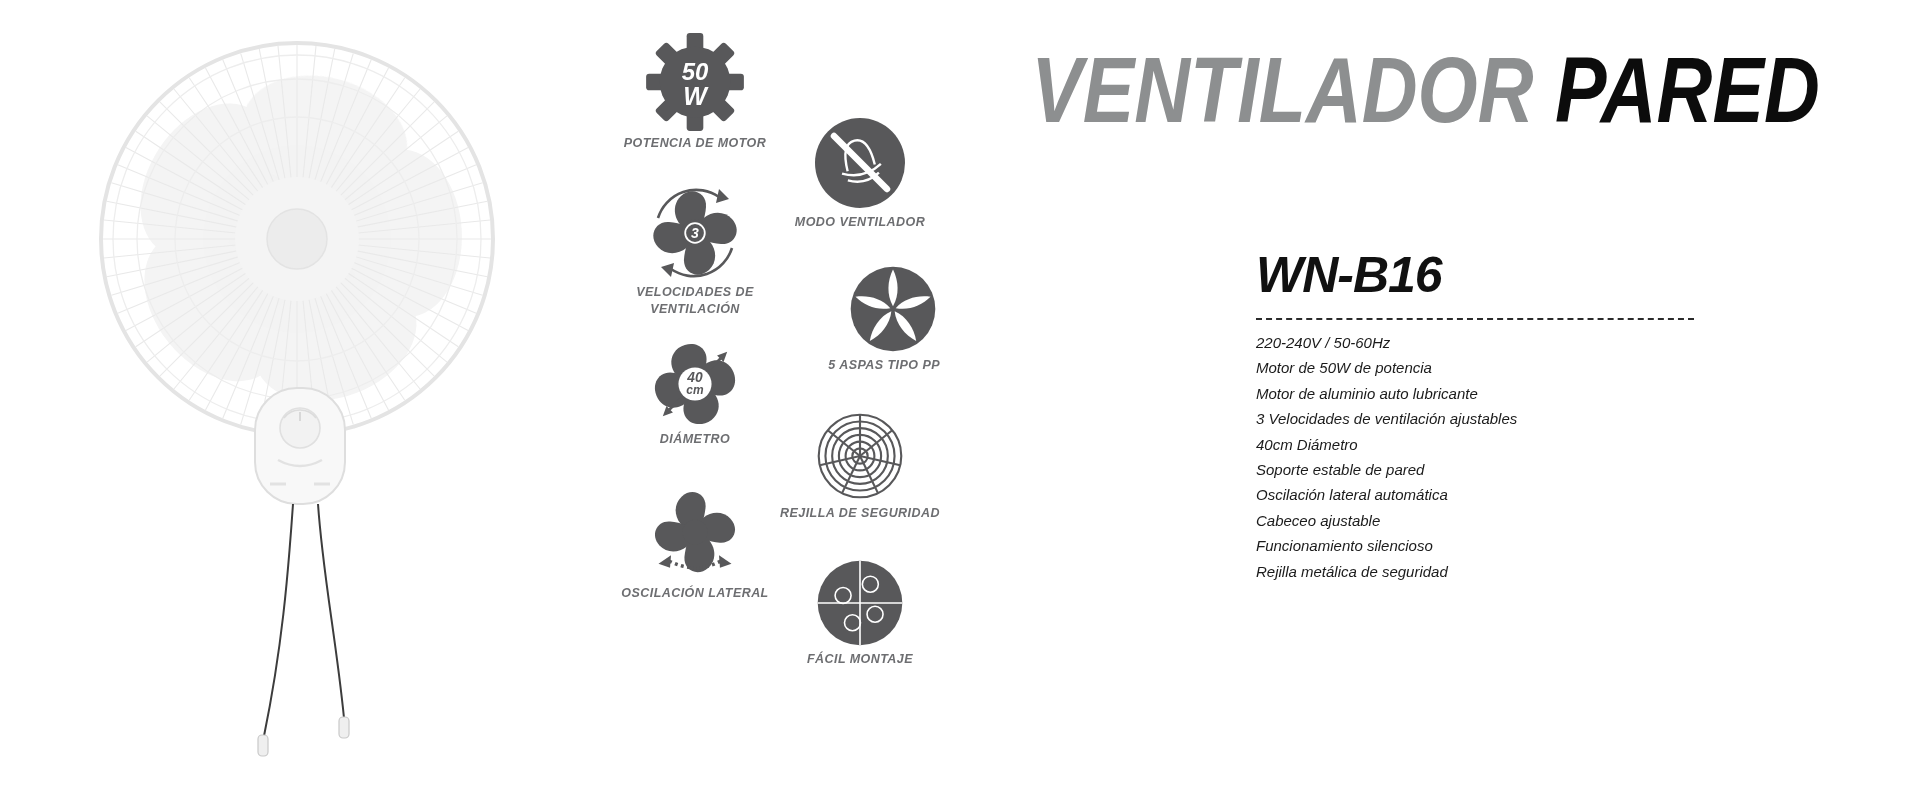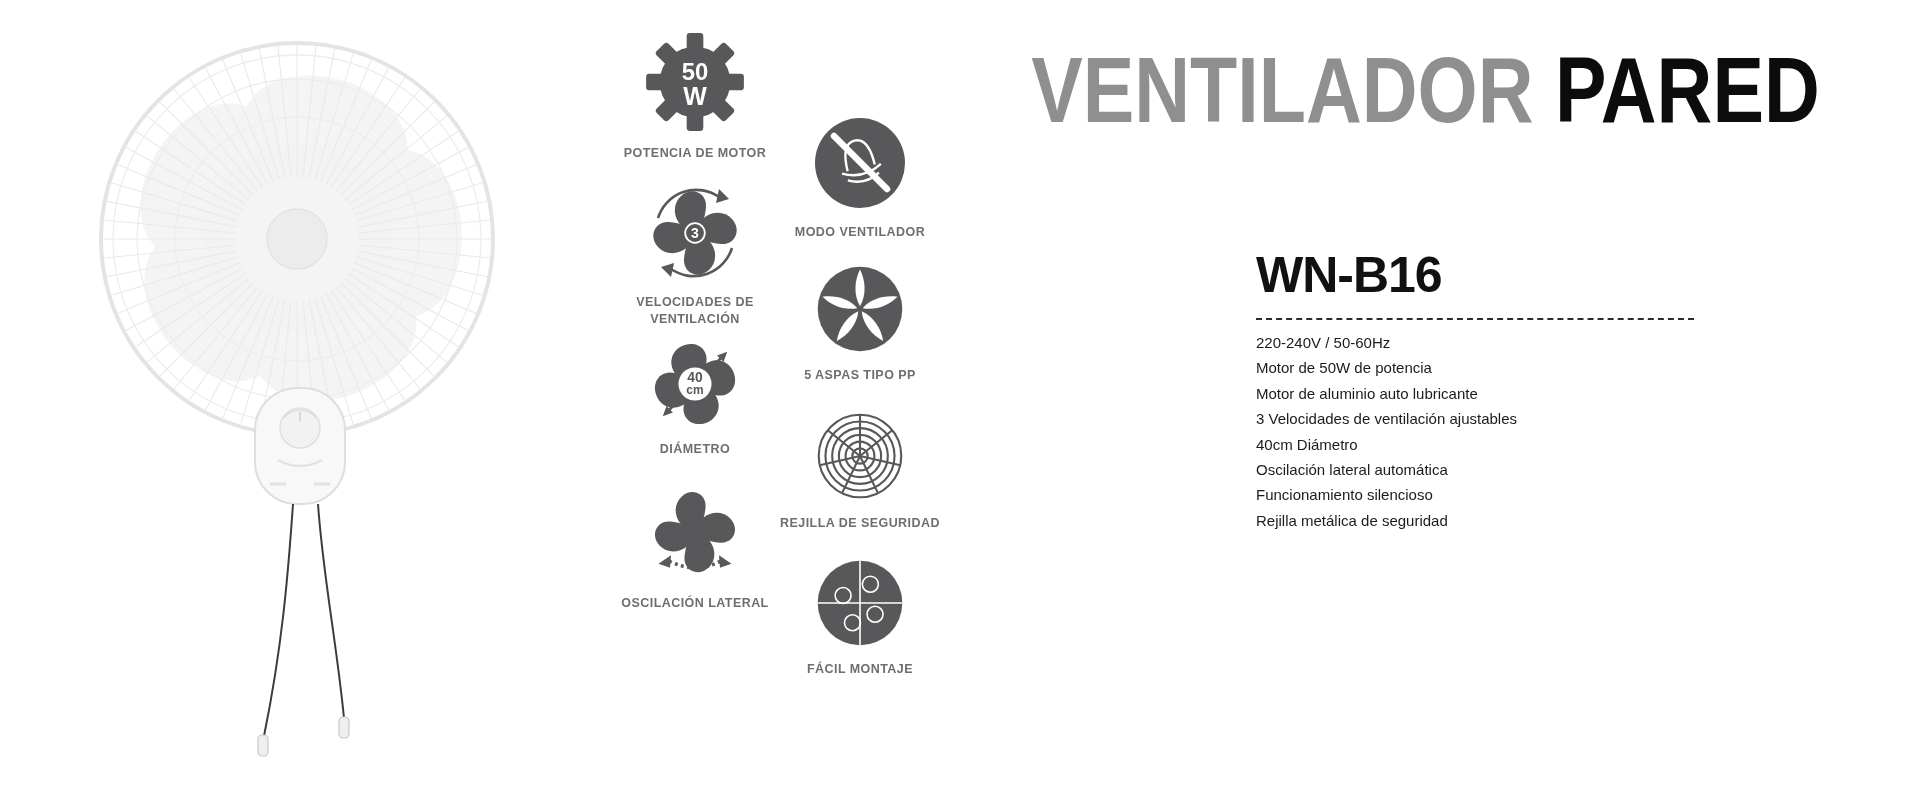--- a/index.html
+++ b/index.html
@@ -5,26 +5,26 @@
   :root{
     --icon-dark:#58585a;
     --label-gray:#6d6e71;
     --title-gray:#8d8f90;
     --text-black:#141414;
     --cord-dark:#3c3c3c;
   }
   *{box-sizing:border-box;}
   html,body{margin:0;padding:0;background:#ffffff;}
   body{font-family:"Liberation Sans", sans-serif;}
-  .canvas{position:relative;width:1900px;height:797px;background:#ffffff;overflow:hidden;}
+  .canvas{position:relative;width:1900px;height:797px;background:#ffffff;overflow:hidden;font-style:italic;}
 
   
   .feature{position:absolute;display:flex;flex-direction:column;align-items:center;text-align:center;}
   .feature .label{
-    margin-top:11px;font-size:12.5px;font-weight:700;letter-spacing:.45px;
+    margin-top:1px;font-size:12.5px;font-weight:700;letter-spacing:.45px;
     color:var(--label-gray);line-height:1.35;
   }
   .ic-fill{fill:var(--icon-dark);}
   .ic-stroke{stroke:var(--icon-dark);fill:none;}
   .wh-fill{fill:#ffffff;}
   .wh-stroke{stroke:#ffffff;fill:none;}
   .ic-text{fill:#ffffff;font-weight:bold;font-family:"Liberation Sans",sans-serif;}
   .dk-text{fill:var(--icon-dark);font-weight:bold;font-family:"Liberation Sans",sans-serif;}
 
   
@@ -243,21 +243,21 @@
       <g class="wh-stroke" stroke-width="2.4" transform="rotate(-14 50 50)">
         <path d="M36 55 C36 35 42 27 50 27 C58 27 64 35 64 55"></path>
         <path d="M30 56 Q50 67 70 56"></path>
         <path d="M34 64 Q50 73 66 64"></path>
       </g>
       <line x1="24" y1="23" x2="77" y2="76" stroke="#ffffff" stroke-width="6.5" stroke-linecap="round"></line>
     </svg>
     <div class="label">MODO VENTILADOR</div>
   </div>
 
-  <div class="feature" style="left:780px;top:262px;width:160px;">
+  <div class="feature" style="left:780px;top:262px;width:160px;align-items:flex-end;">
     <svg width="94" height="94" viewBox="0 0 100 100">
       <circle cx="50" cy="50" r="45" class="ic-fill"></circle>
       <g class="wh-fill">
         <path d="M50 8 C56 20 57 35 50 47 C43 35 44 20 50 8 Z"></path>
         <path d="M50 8 C56 20 57 35 50 47 C43 35 44 20 50 8 Z" transform="rotate(72 50 50)"></path>
         <path d="M50 8 C56 20 57 35 50 47 C43 35 44 20 50 8 Z" transform="rotate(144 50 50)"></path>
         <path d="M50 8 C56 20 57 35 50 47 C43 35 44 20 50 8 Z" transform="rotate(216 50 50)"></path>
         <path d="M50 8 C56 20 57 35 50 47 C43 35 44 20 50 8 Z" transform="rotate(288 50 50)"></path>
       </g>
     </svg>
@@ -305,19 +305,21 @@
   <div class="model">WN-B16</div>
 
   <div class="dash-divider" style="top:318px;"></div>
 
   <div class="specs">
     <div>220-240V / 50-60Hz</div>
     <div>Motor de 50W de potencia</div>
     <div>Motor de aluminio auto lubricante</div>
     <div>3 Velocidades de ventilación ajustables</div>
     <div>40cm Diámetro</div>
+    <div>Soporte estable de pared</div>
     <div>Oscilación lateral automática</div>
+    <div>Cabeceo ajustable</div>
     <div>Funcionamiento silencioso</div>
     <div>Rejilla metálica de seguridad</div>
   </div>
 
 
 </div>
 
 </body></html>

